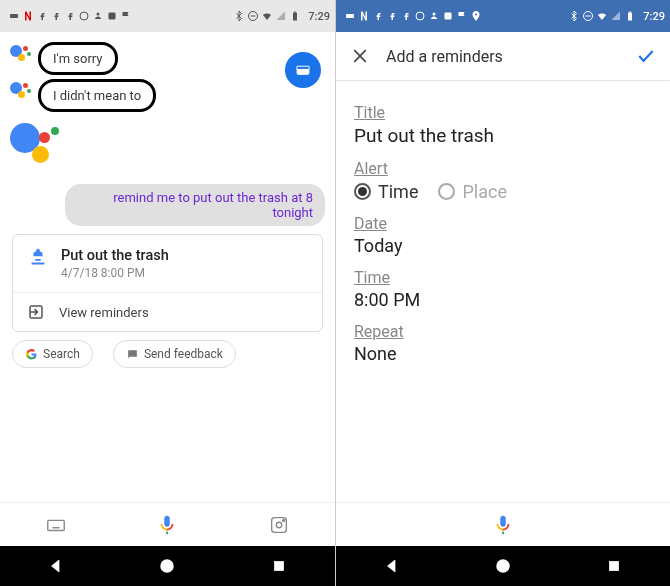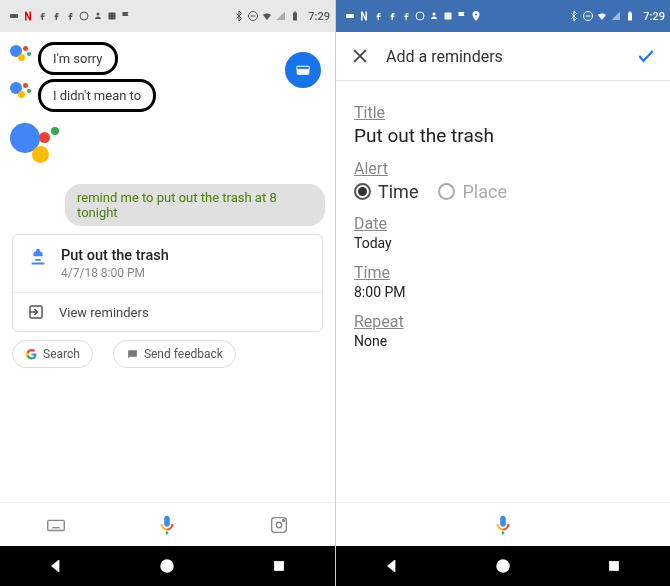--- a/index.html
+++ b/index.html
@@ -39,21 +39,21 @@
   .dots.sm .red { width: 5px; height: 5px; left: 13px; top: 4px; }
   .dots.sm .yellow { width: 7px; height: 7px; left: 8px; top: 12px; }
   .dots.sm .green { width: 4px; height: 4px; left: 17px; top: 10px; }
   .dots.big { width: 50px; height: 50px; }
   .dots.big .blue { width: 30px; height: 30px; left: 0; top: 3px; }
   .dots.big .red { width: 11px; height: 11px; left: 29px; top: 12px; }
   .dots.big .yellow { width: 17px; height: 17px; left: 22px; top: 26px; }
   .dots.big .green { width: 8px; height: 8px; left: 41px; top: 7px; }
 
   .bubble { border: 3px solid #000000; border-radius: 16px; padding: 6px 12px; font-size: 13px; color: #3a3a3a; background: #fff; max-width: 260px; }
-  .bubble.user { background: #e0e0e0; border: none; color: #4d7c0f; }
+  .bubble.user { background: #e0e0e0; border: none; color: #6d28d9; text-align: right; }
   .bubble.bigtext { font-size: 14px; }
 
   .card { border: 1px solid #ddd; border-radius: 6px; margin: 8px 2px; overflow: hidden; }
   .card-top { padding: 12px 14px; display: flex; align-items: flex-start; gap: 12px; }
   .card-icon { width: 22px; height: 22px; flex-shrink:0;}
   .card-title { font-size: 14.5px; color: #222; font-weight: 500; }
   .card-sub { font-size: 12px; color: #888; margin-top: 2px; }
   .card-bottom { border-top: 1px solid #eee; padding: 10px 14px; display: flex; align-items: center; gap: 14px; font-size: 13px; color: #444; }
 
   .chips { display: flex; justify-content: flex-start; gap: 20px; margin: 0 2px; }
@@ -64,21 +64,21 @@
   .fab svg { width: 18px; height: 18px; fill: #fff; stroke:#fff;}
 
   
   .header { height: 48px; display: flex; align-items: center; padding: 0 14px; gap: 16px; background:#fff;}
   .header .title { font-size: 16px; color: #333; flex:1; }
   .header svg { width: 20px; height: 20px; }
   .divider { height: 1px; background: #e5e5e5; box-shadow: 0 1px 2px rgba(0,0,0,0.04); }
   .form { flex: 1; padding: 10px 18px; }
   .field { margin: 12px 0; }
   .field-label { font-size: 16px; color: #888; margin-bottom: 2px; text-decoration: underline; }
-  .field-value { font-size: 14px; color: #222; }
+  .field-value { font-size: 18px; color: #222; }
   .field-value.big { font-size: 19px; }
   .radios { display: flex; gap: 20px; align-items: center; margin-top: 3px; }
   .radio { display: flex; align-items: center; gap: 7px; }
   .radio-circle { width: 17px; height: 17px; border: 2px solid #555; border-radius: 50%; display:flex; align-items:center; justify-content:center;}
   .radio-circle.off { border-color: #aaa;}
   .radio-circle .inner { width: 9px; height: 9px; background: #333; border-radius: 50%; }
   .radio-label { font-size: 18px; color: #333; }
   .radio-label.off { color: #aaa; }
 
 </style>

